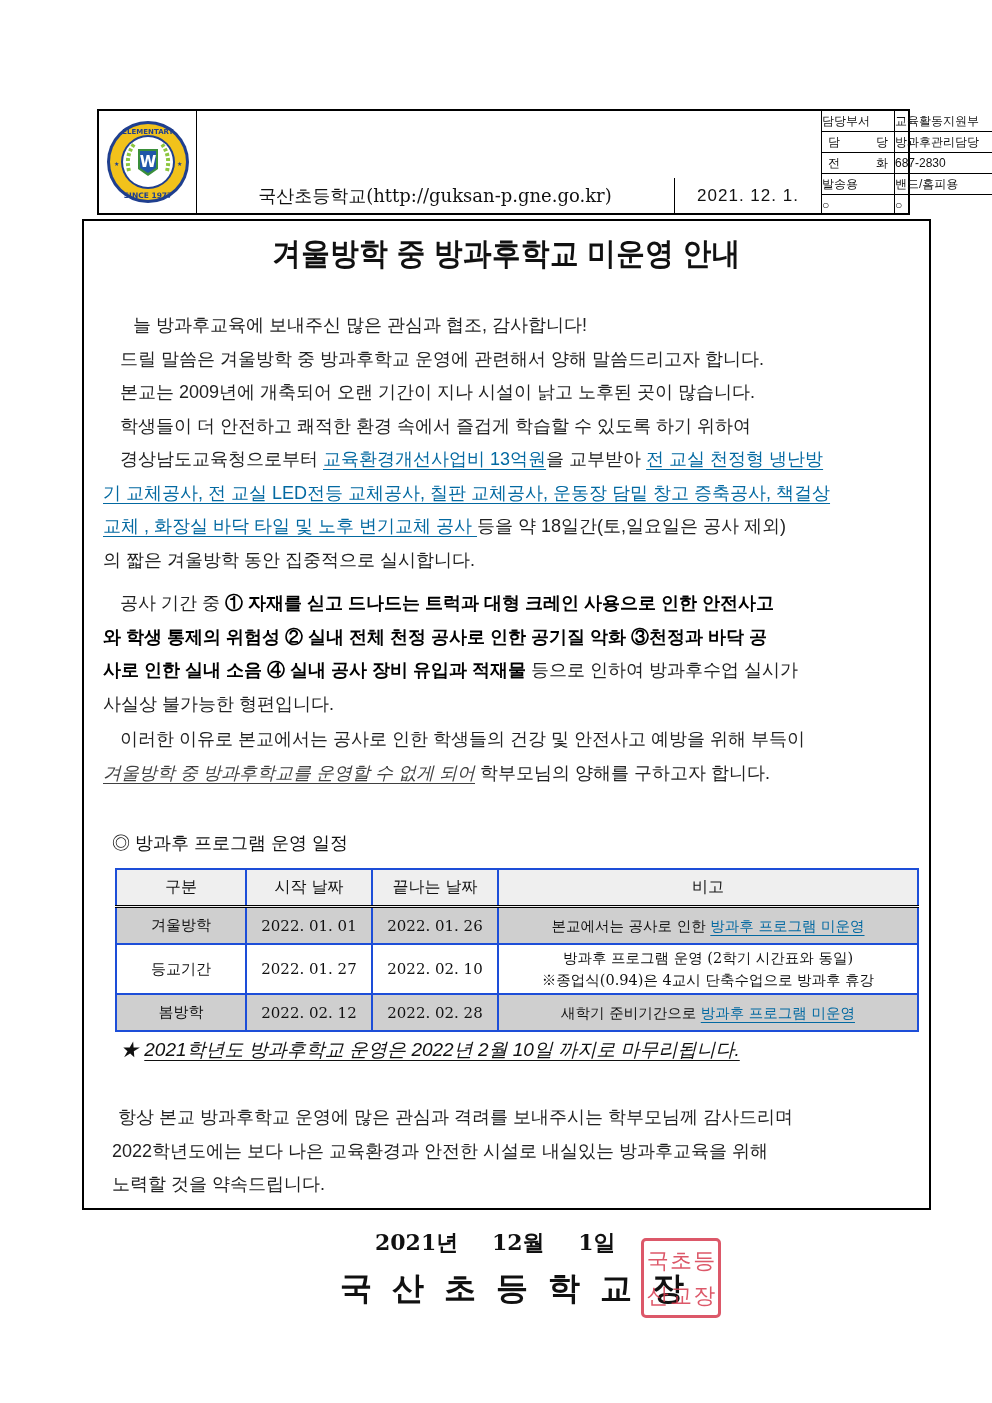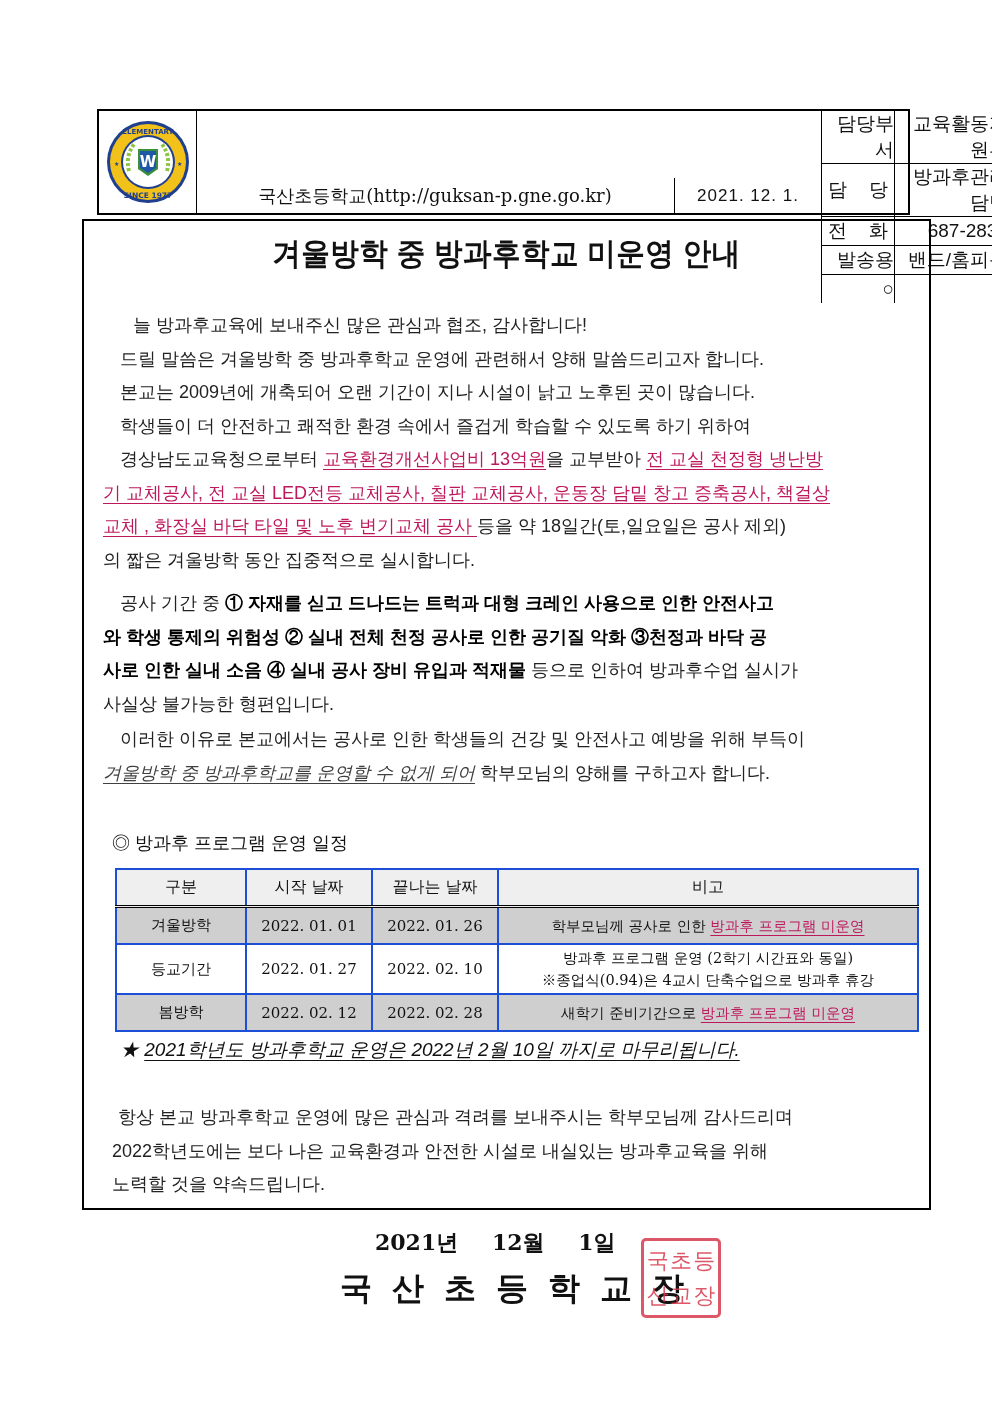--- a/index.html
+++ b/index.html
@@ -15,38 +15,38 @@
                border-bottom: 1px solid #000; display: flex; align-items: center; justify-content: center;
                font-family: "Liberation Sans", sans-serif; font-size: 27px; font-weight: 500; letter-spacing: -0.5px; }
   .hdr-school { position: absolute; left: 97px; top: 67px; width: 478px; height: 35px;
                 border-right: 1px solid #000; display: flex; align-items: center; justify-content: center;
                 font-family: "DejaVu Serif", serif; font-size: 18px; }
   .hdr-date { position: absolute; left: 576px; top: 67px; width: 146px; height: 35px;
               display: flex; align-items: center; justify-content: center;
               font-family: "Liberation Sans", sans-serif; font-size: 17px; letter-spacing: 1px; }
   table.meta-t { position: absolute; left: 722px; top: 0; width: 187px; height: 102px;
                  border-collapse: collapse; table-layout: fixed; }
-  table.meta-t td { border: 1px solid #000; text-align: right; font-size: 19px; padding: 0; height: 28px;
+  table.meta-t td { border: 1px solid #000; text-align: left; font-size: 12px; padding: 0; height: 20px;
                     font-family: "Liberation Sans", sans-serif; }
   table.meta-t td.k { width: 72px; }
   table.meta-t tr:first-child td { border-top: none; }
   table.meta-t tr:last-child td { border-bottom: none; }
   table.meta-t td:last-child { border-right: none; }
   .spaced { display: flex; justify-content: space-between; padding: 0 6px !important; }
 
   
   .main { position: absolute; left: 82px; top: 219px; width: 849px; height: 991px;
           border: 2px solid #000; box-sizing: border-box; }
   .main-title { position: absolute; left: 0; right: 0; top: 12px; text-align: center;
                 font-family: "Liberation Sans", sans-serif; font-size: 31px; font-weight: bold; letter-spacing: 0.5px;
                 transform: scaleX(0.92); }
   .para { position: absolute; left: 19px; width: 812px; font-family: "Liberation Sans", sans-serif;
           font-size: 18px; line-height: 33.5px; text-align: justify; color: #222; }
   .para .line { display: block; white-space: nowrap; }
-  .u { text-decoration: underline; text-underline-offset: 4px; color: #be185d; }
+  .u { text-decoration: underline; text-underline-offset: 4px; color: #0369a1; }
   .b { font-weight: bold; color: #000000; }
   .iu { font-style: italic; text-decoration: underline; text-underline-offset: 4px; color: #404040; }
 
   .sched-title { position: absolute; left: 28px; top: 610px; font-size: 18px; font-family: "Liberation Sans", sans-serif; }
 
   table.sched { position: absolute; left: 31px; top: 647px; width: 804px; border-collapse: collapse;
                 table-layout: fixed; font-family: "DejaVu Serif", serif; font-size: 15px; }
   table.sched th, table.sched td { border: 2px solid #1d4ed8; text-align: center; padding: 0; }
   table.sched th { height: 35px; font-weight: normal; font-size: 16px; border-bottom: 3px double #000; background: #efefef; }
   table.sched td { height: 35px; }
@@ -174,21 +174,21 @@
         <th class="col2">시작 날짜</th>
         <th class="col3">끝나는 날짜</th>
         <th>비고</th>
       </tr>
     </thead>
     <tbody>
       <tr class="shade">
         <td>겨울방학</td>
         <td>2022. 01. 01</td>
         <td>2022. 01. 26</td>
-        <td class="note"><span>학부모님께 공사로 인한 </span><span class="u">방과후 프로그램 미운영</span></td>
+        <td class="note"><span>본교에서는 공사로 인한 </span><span class="u">방과후 프로그램 미운영</span></td>
       </tr>
       <tr>
         <td class="two">등교기간</td>
         <td class="two">2022. 01. 27</td>
         <td class="two">2022. 02. 10</td>
         <td class="note two">
           <div>방과후 프로그램 운영 (2학기 시간표와 동일)</div>
           <div>※종업식(0.94)은 4교시 단축수업으로 방과후 휴강</div>
         </td>
       </tr>

